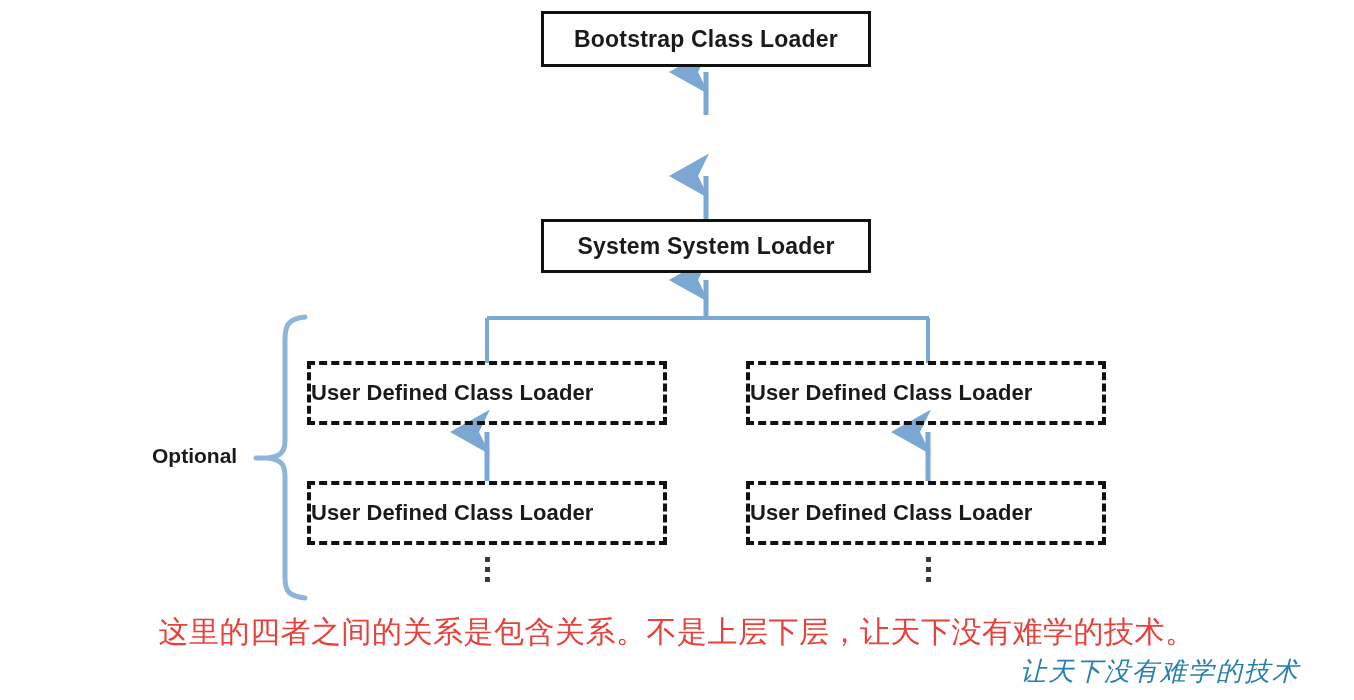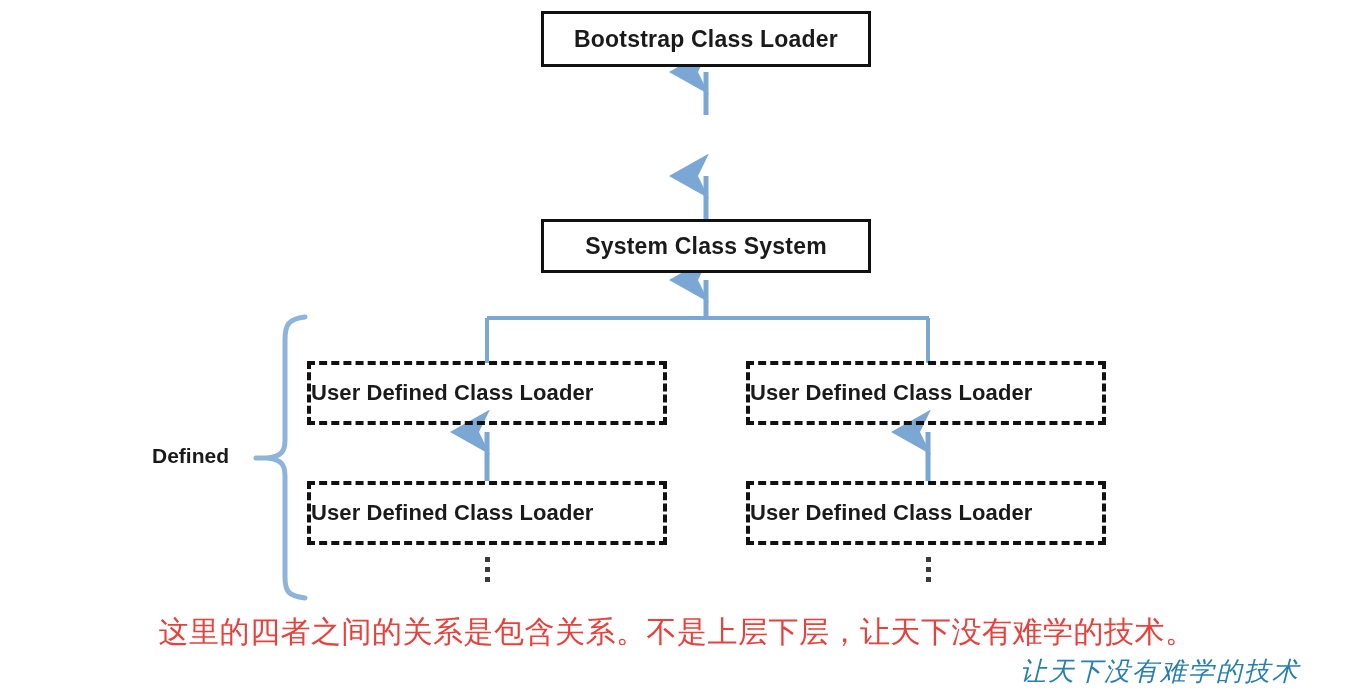--- a/index.html
+++ b/index.html
@@ -160,40 +160,40 @@
 
     <line x1="256" y1="458" x2="269" y2="458" stroke="#8fb4da" stroke-width="5" stroke-linecap="round"></line>
   </svg>
 
   <div class="solid-box" style="left:541px; top:11px; width:330px; height:56px;">
     <span class="box-label">Bootstrap Class Loader</span>
   </div>
 
 
   <div class="solid-box" style="left:541px; top:219px; width:330px; height:54px;">
-    <span class="box-label">System Class System</span>
+    <span class="box-label">System System Loader</span>
   </div>
 
   <div class="dashed-box" style="left:307px; top:361px; width:360px; height:64px;">
     <span class="box-label">User Defined Class Loader</span>
   </div>
 
   <div class="dashed-box" style="left:307px; top:481px; width:360px; height:64px;">
     <span class="box-label">User Defined Class Loader</span>
   </div>
 
   <div class="dashed-box" style="left:746px; top:361px; width:360px; height:64px;">
     <span class="box-label">User Defined Class Loader</span>
   </div>
 
   <div class="dashed-box" style="left:746px; top:481px; width:360px; height:64px;">
     <span class="box-label">User Defined Class Loader</span>
   </div>
 
-  <div id="optional-label">Defined</div>
+  <div id="optional-label">Optional</div>
 
   <div class="vdots" style="left:480px; top:557px;">
     <span></span>
     <span></span>
     <span></span>
   </div>
 
   <div class="vdots" style="left:921px; top:557px;">
     <span></span>
     <span></span>

